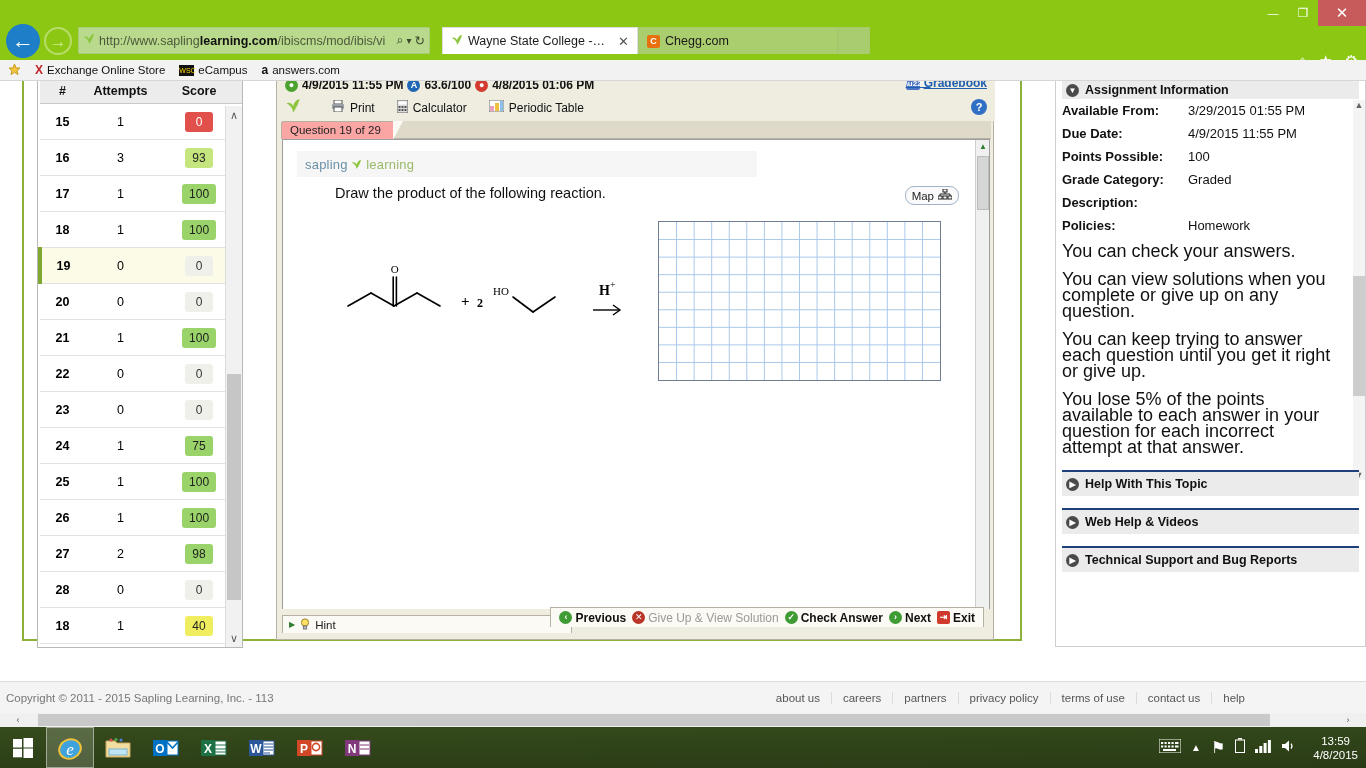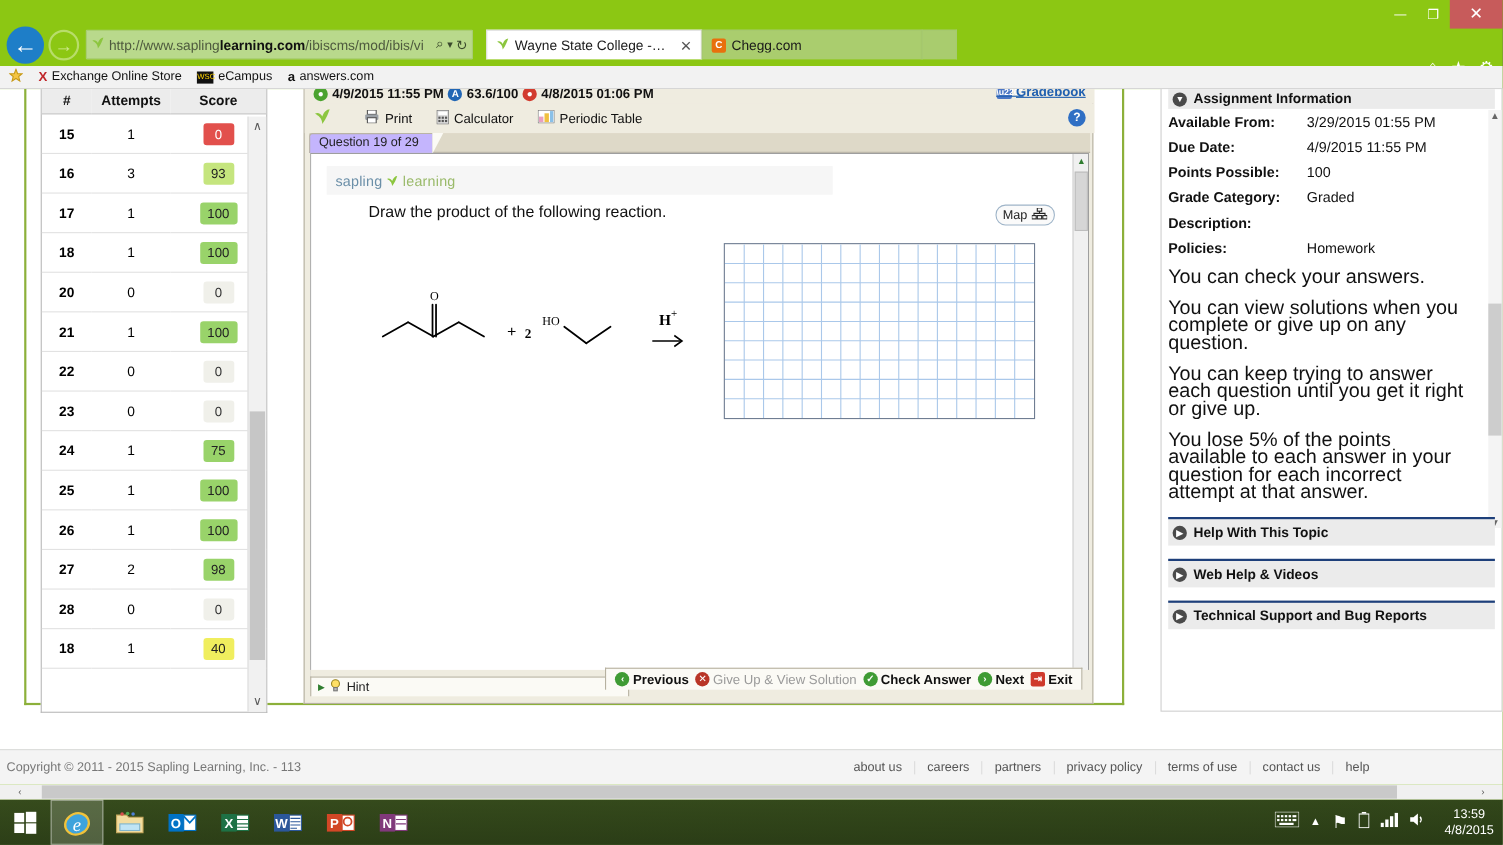--- a/index.html
+++ b/index.html
@@ -143,21 +143,21 @@
     background:#efece0; display:flex; align-items:center; font-size:12px; color:#111;
   }
   #qtoolbar .leaf-logo { margin-left:8px; margin-right:30px; }
   #qtoolbar .tbitem { display:flex; align-items:center; gap:5px; margin-right:22px; }
   #help-circle { position:absolute; right:8px; top:5px; width:16px; height:16px; border-radius:50%;
                  background:#2f6fc4; color:#fff; font-size:11px; font-weight:bold;
                  text-align:center; line-height:16px; }
 
   #qtab {
     position:absolute; left:4px; top:45px; height:18px; padding:0 12px 0 8px;
-    background:#c4b5fd; border:1px solid #b6b1a0; border-bottom:none;
+    background:#fca5a5; border:1px solid #b6b1a0; border-bottom:none;
     font-size:11.5px; color:#222; line-height:17px;
     border-top-left-radius:3px;
   }
   #qtab::after {
     content:""; position:absolute; right:-10px; top:-1px;
     border-left:10px solid #fbfaf5; border-bottom:19px solid transparent; border-top:0;
   }
   #qtabbar { position:absolute; left:4px; top:45px; width:710px; height:18px;
              background:#ded9c8; border-bottom:1px solid #b6b1a0; }
 
@@ -387,20 +387,25 @@
               </tr>
               <tr>
                 <td class="num">17</td>
                 <td class="att">1</td>
                 <td class="sc"><span class="badge b-green">100</span></td>
               </tr>
               <tr>
                 <td class="num">18</td>
                 <td class="att">1</td>
                 <td class="sc"><span class="badge b-green">100</span></td>
+              </tr>
+              <tr class="current">
+                <td class="num">19</td>
+                <td class="att">0</td>
+                <td class="sc"><span class="badge b-zero">0</span></td>
               </tr>
               <tr>
                 <td class="num">20</td>
                 <td class="att">0</td>
                 <td class="sc"><span class="badge b-zero">0</span></td>
               </tr>
               <tr>
                 <td class="num">21</td>
                 <td class="att">1</td>
                 <td class="sc"><span class="badge b-green">100</span></td>

